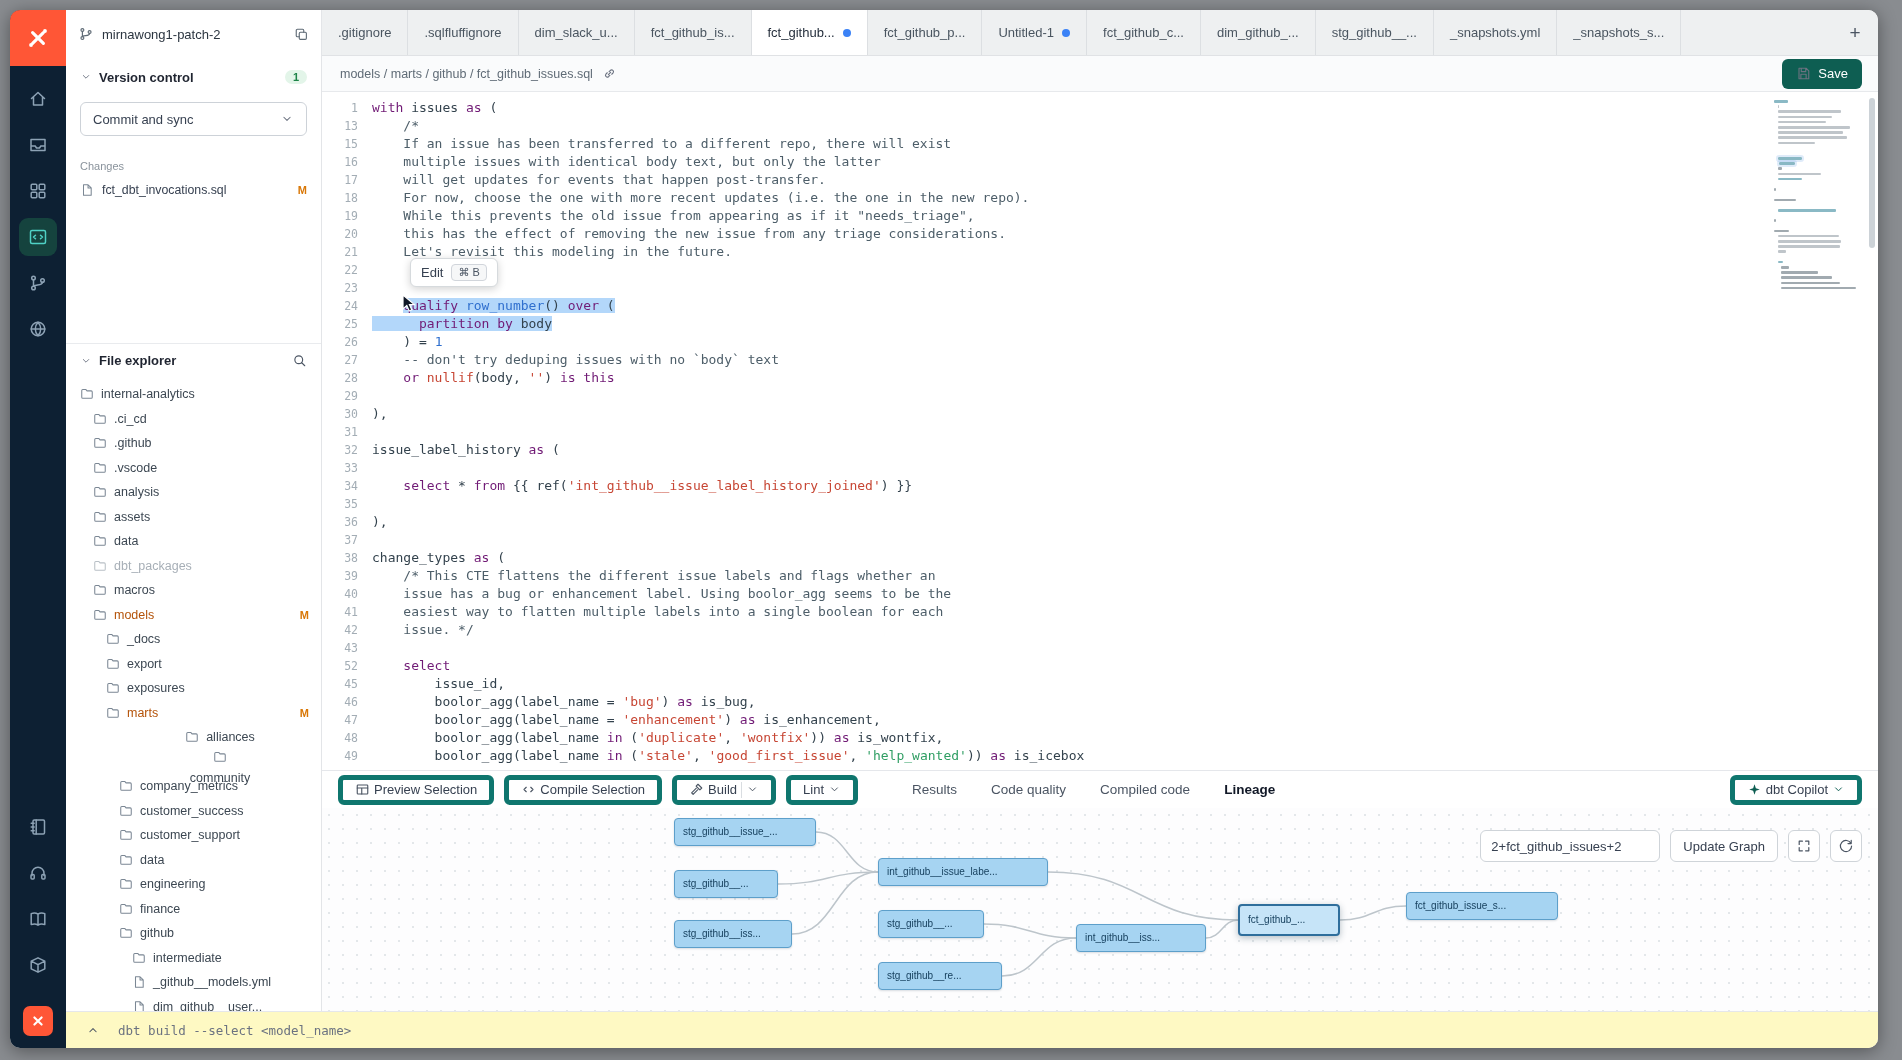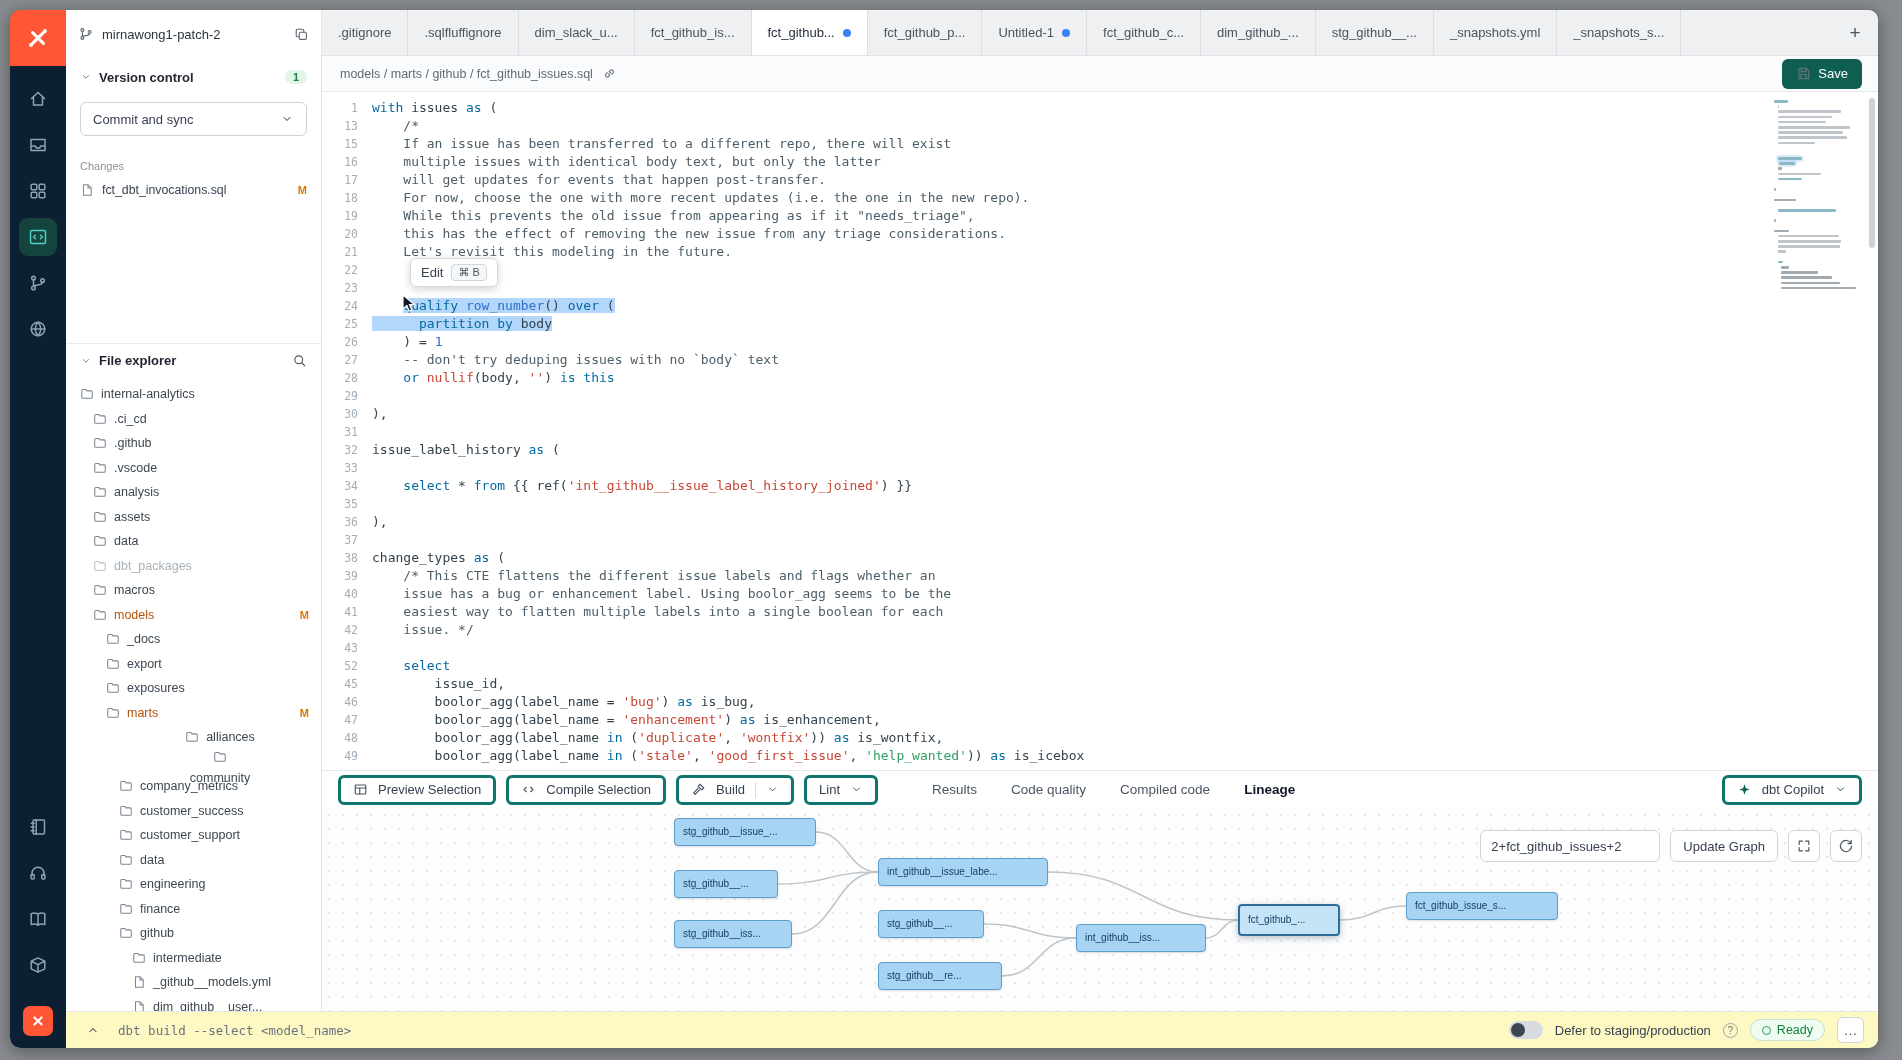--- a/index.html
+++ b/index.html
@@ -56,34 +56,34 @@
   .crumb{font-size:12.5px;color:#5f6b76;cursor:pointer}
   .crumbbar .icon{color:#6b7280;cursor:pointer}
   .save-btn{margin-left:auto;margin-right:16px;height:30px;background:#0e5e52;color:#fff;border:none;border-radius:6px;display:flex;align-items:center;gap:7px;padding:0 14px;font-size:13px;font-family:inherit;cursor:pointer}
 
   
   .editor{position:absolute;left:312px;top:82px;right:0;height:678px;background:#fff;overflow:hidden}
   .code-lines{padding-top:7px}
   .code-line{display:flex;height:18px;line-height:18px;font-family:"DejaVu Sans Mono",monospace;font-size:13px}
   .ln{width:50px;text-align:right;padding-right:14px;color:#a3adb5;font-size:11.5px;flex:none}
   .lc{white-space:pre}
-  .tok-k{color:#0369a1}.tok-p{color:#33424d}.tok-c{color:#4d5e69}.tok-s{color:#c74634}.tok-f{color:#2f6fce}.tok-n{color:#2f6fce}.tok-g{color:#2f9e63}
+  .tok-k{color:#701a75}.tok-p{color:#33424d}.tok-c{color:#4d5e69}.tok-s{color:#c74634}.tok-f{color:#2f6fce}.tok-n{color:#2f6fce}.tok-g{color:#2f9e63}
   .sel{background:#b3d7fa}
   .minimap{position:absolute;top:8px;right:18px;width:86px;display:flex;flex-direction:column;gap:2.6px}
   .mm-line{height:2.6px;border-radius:1px;opacity:.55}
   .mm-line.mm-sel{outline:2px solid rgba(110,165,230,.4)}
   .vscroll{position:absolute;right:2px;top:0;width:8px;height:100%}
   .vscroll .thumb{position:absolute;top:6px;right:1px;width:6px;height:150px;background:#ccd2d7;border-radius:3px}
   .edit-widget{position:absolute;left:88px;top:166px;display:flex;align-items:center;gap:8px;padding:5px 10px;background:#fff;border:1px solid #d6dadd;border-radius:6px;box-shadow:0 2px 8px rgba(0,0,0,.18);font-size:13px;color:#374151;cursor:pointer;z-index:5}
   .edit-widget .key{border:1px solid #d1d5db;background:#f6f7f8;border-radius:4px;font-size:11px;padding:1px 6px;color:#4b5563}
   .pointer{position:absolute;left:80px;top:202px;z-index:6}
 
   
   .toolbar{position:absolute;left:312px;top:760px;right:0;height:38px;border-top:1px solid #e5e7eb;background:#fff;display:flex;align-items:center;padding:0 16px;gap:10px}
-  .tb-btn{height:30px;border:3px solid #0f766e;border-radius:6px;background:#fff;display:flex;align-items:center;gap:10px;padding:0 12px;font-size:13px;color:#374151;font-family:inherit;cursor:pointer;white-space:nowrap}
+  .tb-btn{height:30px;border:5px solid #0f766e;border-radius:6px;background:#fff;display:flex;align-items:center;gap:4px;padding:0 12px;font-size:13px;color:#374151;font-family:inherit;cursor:pointer;white-space:nowrap}
   .tb-btn .icon{color:#4b5563}
   .tb-divider{width:1px;height:16px;background:#d9dde1}
   .pane-tabs{display:flex;gap:34px;margin-left:44px;font-size:13.5px;color:#4b5563}
   .pane-tab{cursor:pointer;white-space:nowrap}
   .pane-tab.active{color:#111827;font-weight:700}
   .copilot{margin-left:auto}
   .copilot .icon{color:#0e5e52}
 
   
   .lineage{position:absolute;left:312px;top:798px;right:0;height:203px;background-color:#fdfdfe;background-image:radial-gradient(circle,#e3e7ea 1px,transparent 1px);background-size:14px 14px;overflow:hidden}
@@ -860,27 +860,15 @@
 
   <footer class="statusbar">
     <button class="expand">
       <span class="icon">
           <svg viewBox="0 0 20 20" width="14" height="14" fill="none" stroke="currentColor" stroke-width="1.5" stroke-linecap="round" stroke-linejoin="round">
             <path d="M5.5 12.5 10 8l4.5 4.5"></path>
           </svg>
         </span>
     </button>
     <span class="cmd">dbt build --select &lt;model_name&gt;</span>
-    <div class="sb-right">
-      <span class="toggle">
-          <span class="knob"></span>
-        </span>
-      <span class="defer">Defer to staging/production</span>
-      <span class="help">?</span>
-      <span class="ready">
-        <span class="rdot"></span>
-        <span>Ready</span>
-      </span>
-      <button class="more">…</button>
-    </div>
   </footer>
 
 </div>
 
 </body></html>

